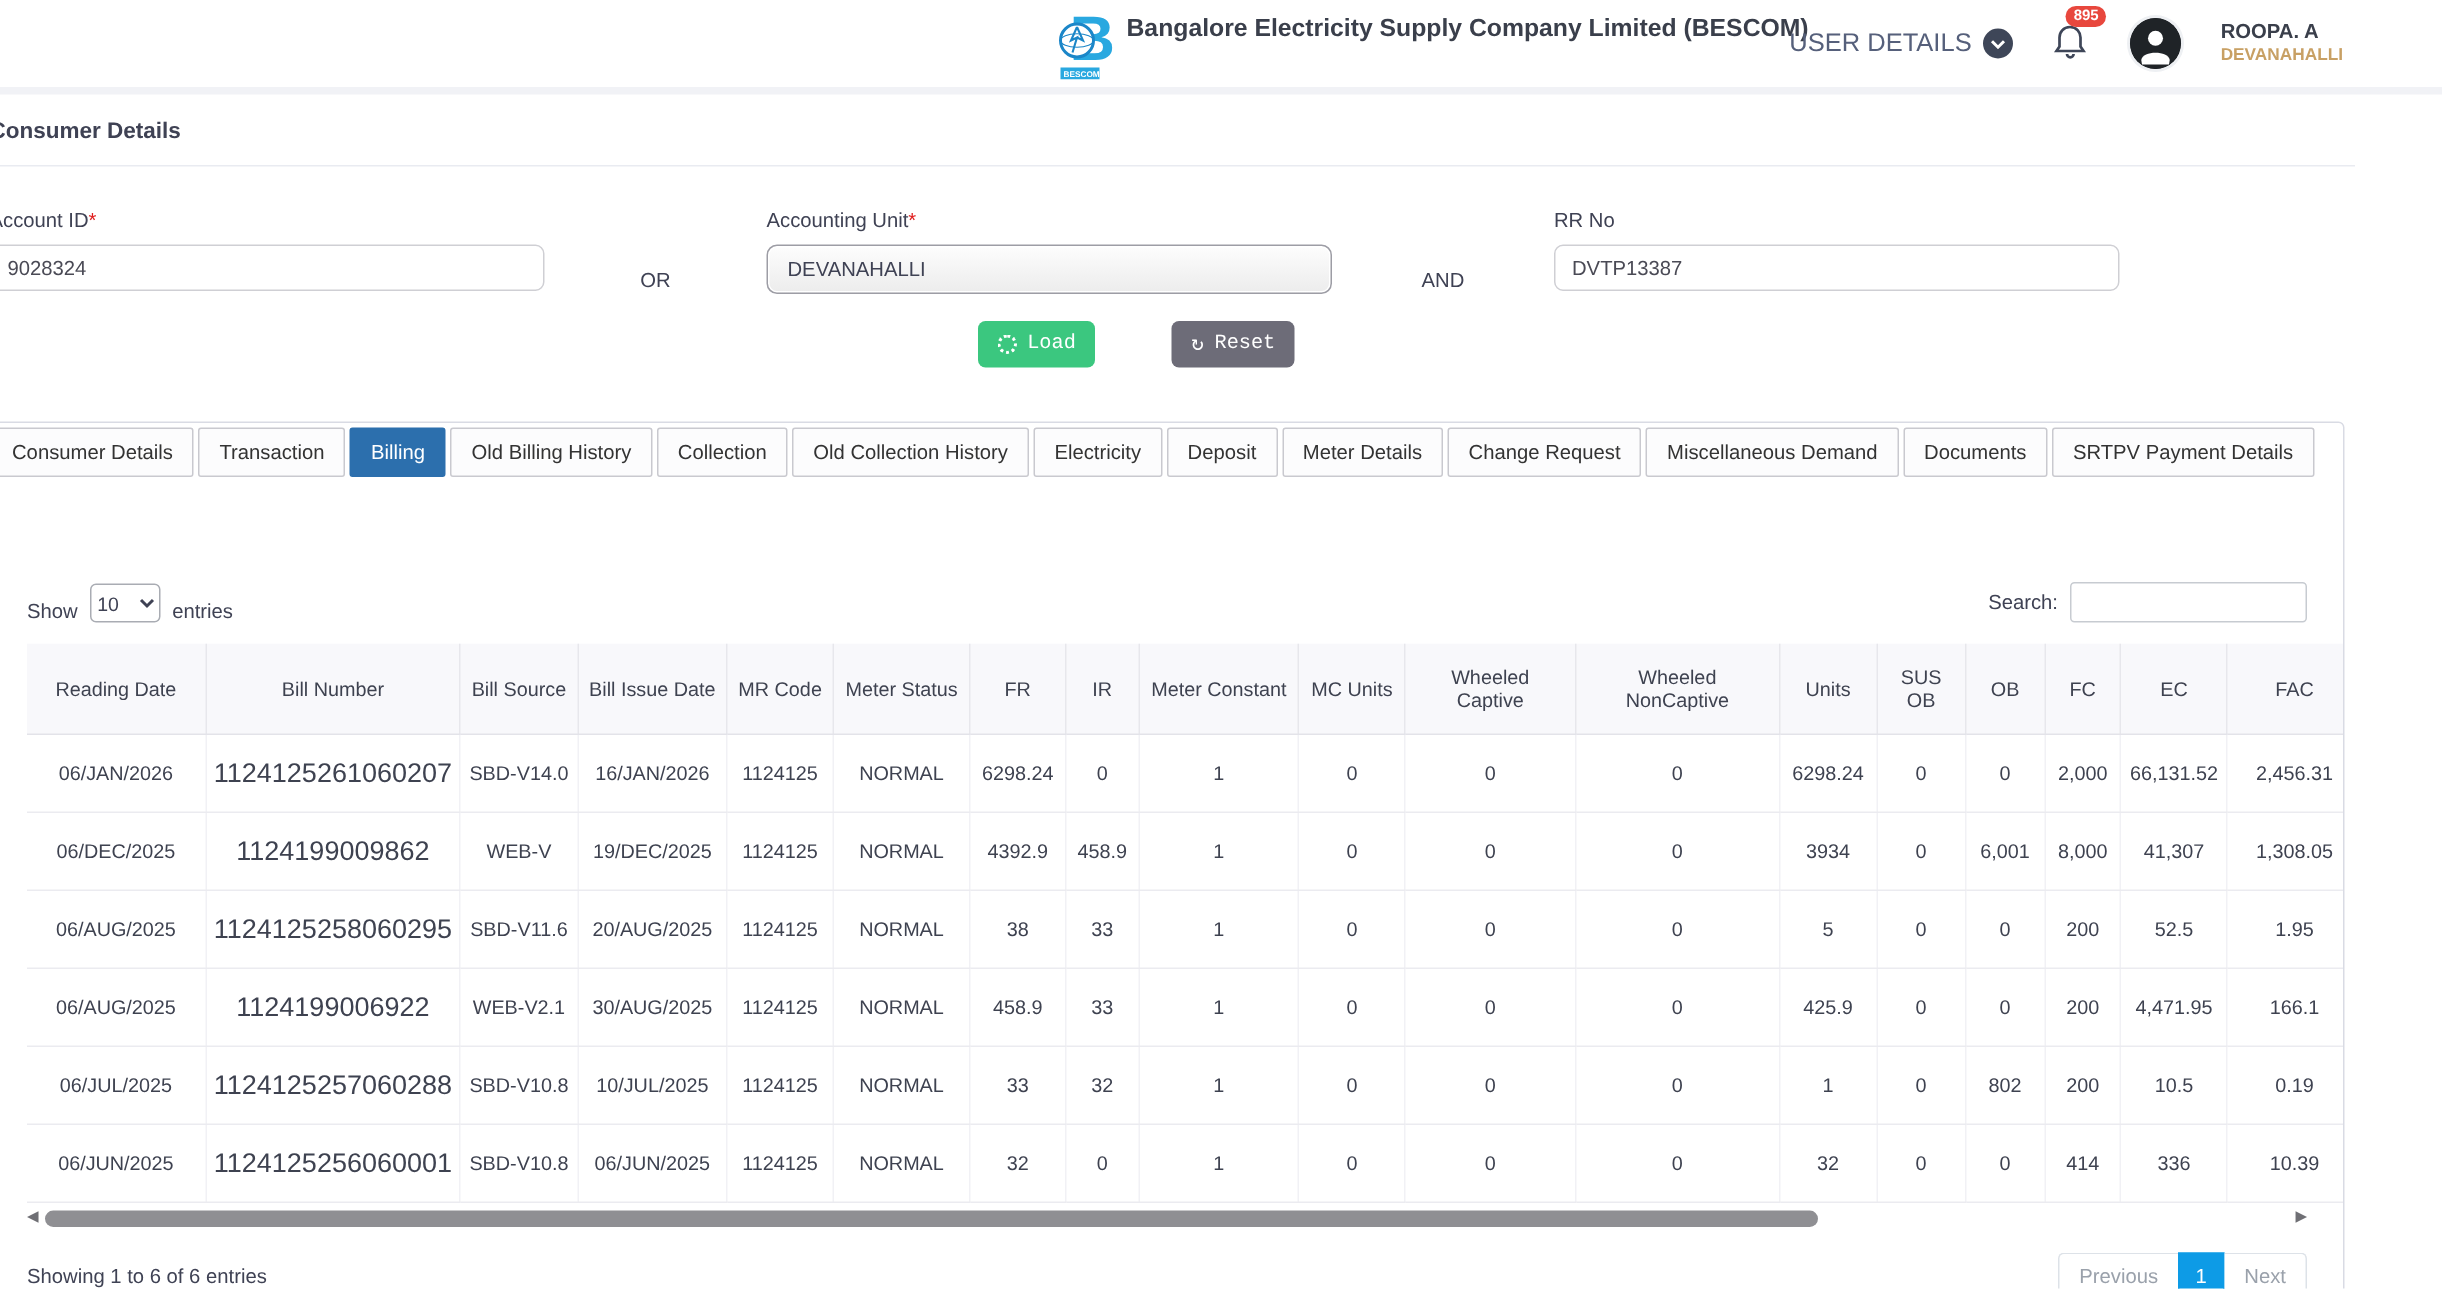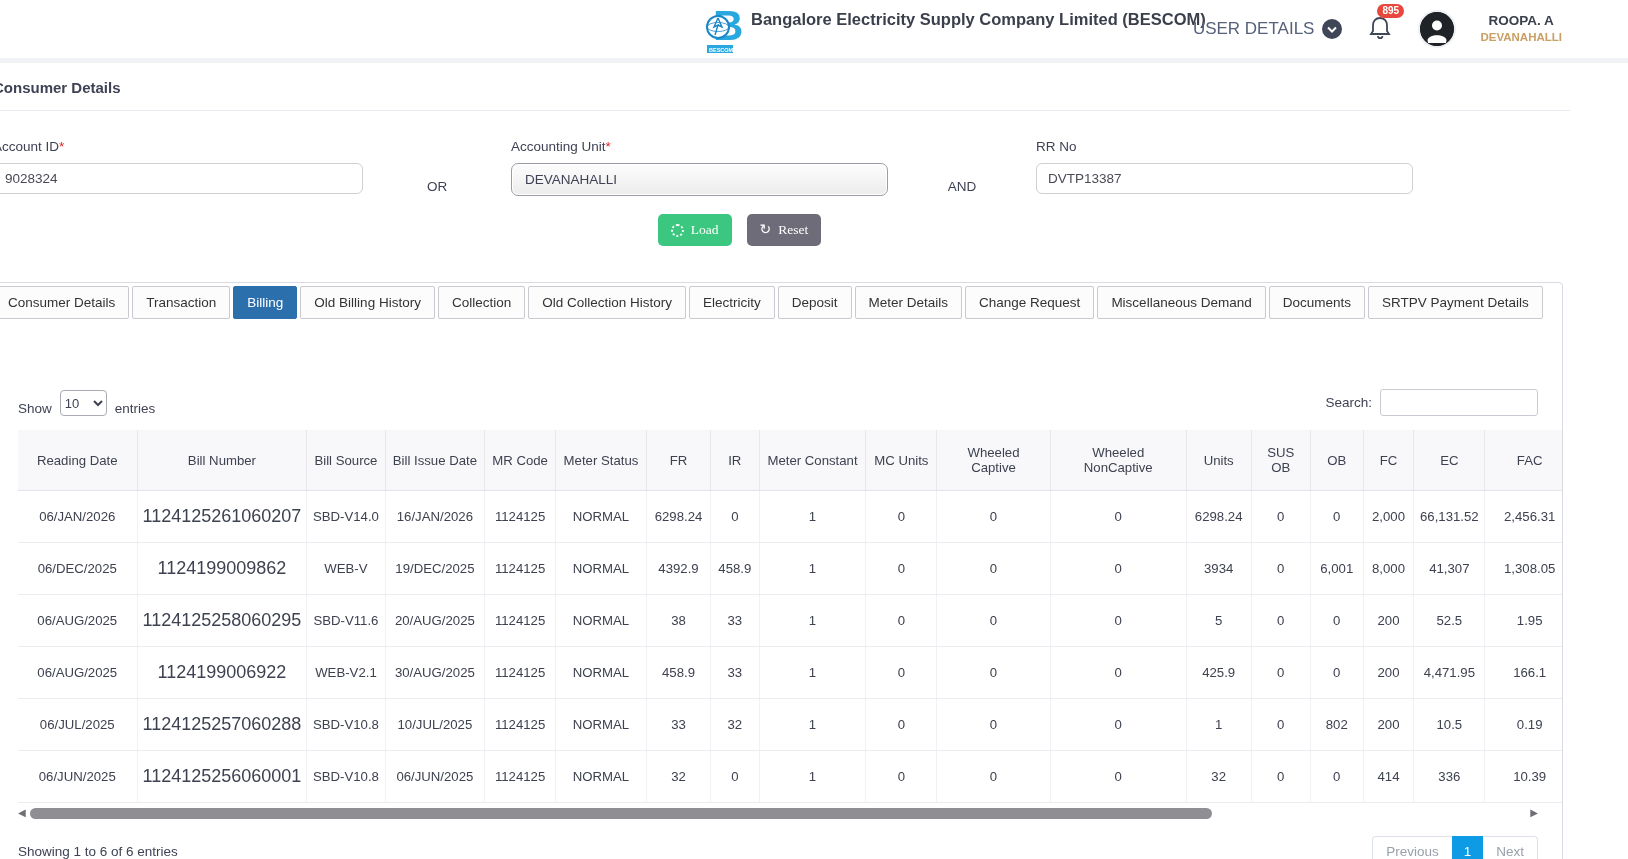--- a/index.html
+++ b/index.html
@@ -14,42 +14,42 @@
   .top-right { position:absolute; right:66px; top:0; height:58px; display:flex; align-items:center; gap:26px; }
   .user-details { display:flex; align-items:center; gap:8px; cursor:pointer; }
   .user-details span { font-size:17px; color:#56607b; }
   .chev-circle { width:20px; height:20px; border-radius:50%; background:#3e4658; display:flex; align-items:center; justify-content:center; }
   .chev-circle svg { display:block; }
   .bell-wrap { position:relative; width:26px; height:30px; cursor:pointer; }
   .badge { position:absolute; top:-10px; left:9px; background:var(--badge-red,#e8473d); color:#fff;
     font-size:10px; font-weight:bold; padding:2px 5px; border-radius:9px; line-height:1; }
   .avatar { width:34px; height:34px; border-radius:50%; background:#1f2327; display:flex; align-items:flex-end; justify-content:center;
     overflow:hidden; box-shadow:0 0 0 2px #eef0f3; cursor:pointer; }
-  .who { text-align:center; line-height:1.25; }
+  .who { text-align:left; line-height:1.25; }
   .who .name { font-size:13.5px; font-weight:bold; color:#3a3f4b; }
   .who .loc { font-size:11.5px; font-weight:bold; color:var(--location-tan,#c8a064); }
 
   .gray-strip { height:5px; background:#f1f2f6; }
 
   
   .main { margin-left:-7px; width:1577px; }
   .section-title { font-size:15px; font-weight:bold; color:#3f4254; padding:16px 0 14px 0; border-bottom:1px solid #e9ebf1; }
 
   .form-row { display:flex; align-items:flex-start; padding:28px 0 0 0; }
   .field label { display:block; font-size:13.5px; color:#3f4254; margin-bottom:9px; }
   .req { color:#e02020; }
   .txt-input { width:370px; height:31px; border:1px solid #cfcfd4; border-radius:6px; padding:0 11px;
     font-size:13.5px; color:#4a4a55; font-family:"Liberation Sans", sans-serif; background:#fff; }
   .sel-like { width:377px; height:33px; border:1px solid #9d9da5; border-radius:7px; padding:0 13px;
     font-size:13.5px; color:#3f4254; display:flex; align-items:center;
     background:linear-gradient(#fdfdfd,#ececec); box-shadow:inset 0 0 0 1px #fff; cursor:pointer; }
   .joiner { width:148px; text-align:center; font-size:13.5px; color:#3f4254; padding-top:40px; }
   .actions { display:flex; justify-content:center; gap:15px; padding:18px 0 14px 0; transform:translateX(-42px); }
   .btn { border:none; border-radius:5px; font-size:13.5px; color:#fff; padding:8px 13px; display:flex; align-items:center; gap:7px;
-    cursor:pointer; font-family:Liberation Serif, serif; }
+    cursor:pointer; font-family:Liberation Mono, monospace;margin-left:36px; }
   .btn-load { background:var(--load-green,#3bc77f); }
   .btn-reset { background:var(--reset-gray,#6d6c78); }
   .spinner { width:13px; height:13px; border:2px dotted #fff; border-radius:50%; display:inline-block; }
   .reset-ico { font-size:14px; line-height:1; }
 
   
   .card { margin-top:22px; border:1px solid #d9dbe4; border-radius:4px; background:#fff; width:1570px; }
   .tab-bar { display:flex; gap:3px; padding:3px 0 0 0; flex-wrap:nowrap; }
   .tab { border:1px solid #c9c9cf; background:#fcfcfd; color:#333; font-size:13.5px; padding:8px 13px;
     border-radius:2px; cursor:pointer; white-space:nowrap; font-family:"Liberation Sans", sans-serif; }

